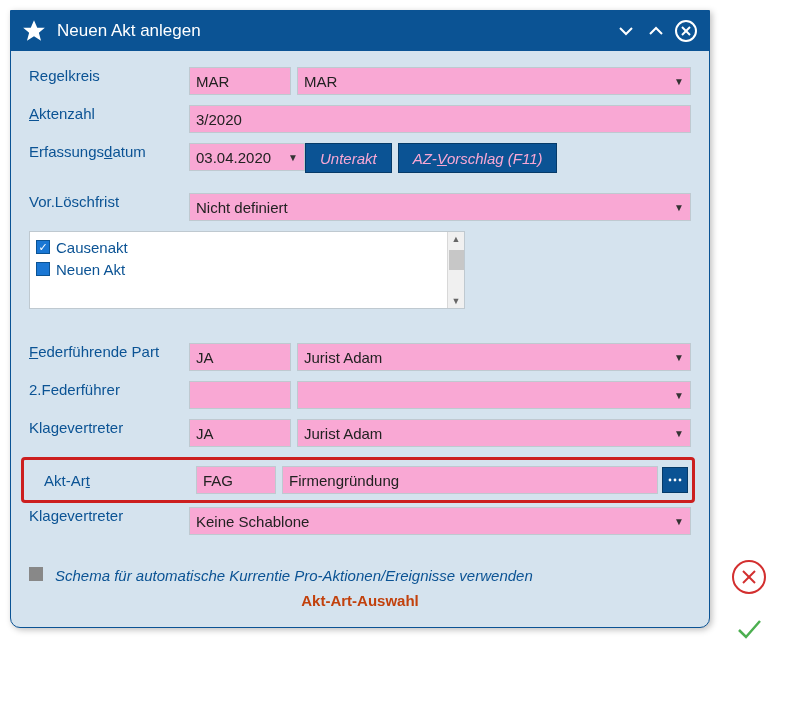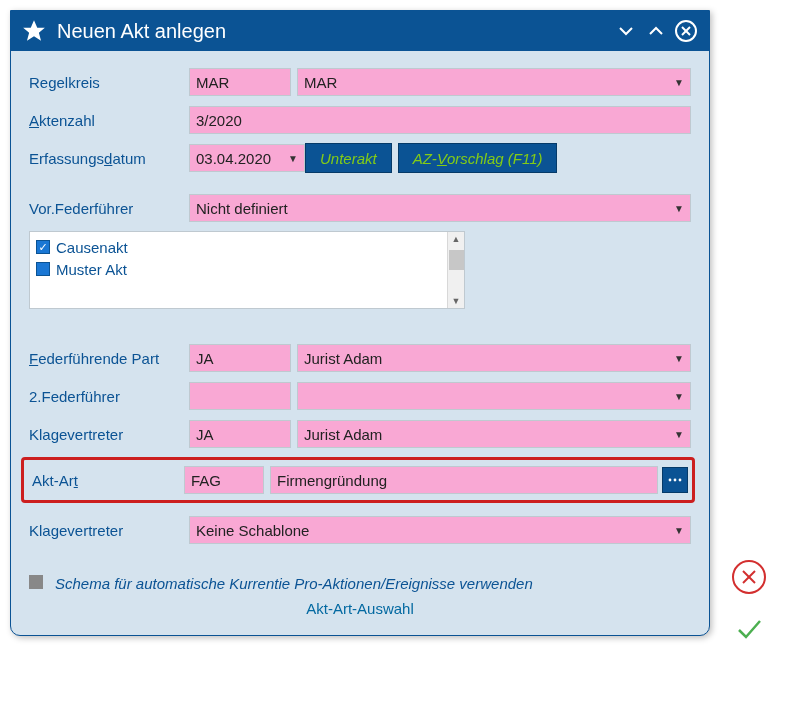--- a/index.html
+++ b/index.html
@@ -26,37 +26,37 @@
     display: flex;
     align-items: center;
     padding: 4px 10px;
     height: 40px;
   }
   .titlebar .star-icon {
     width: 26px; height: 26px;
     margin-right: 10px;
   }
   .titlebar .title {
-    font-size: 20px;
+    font-size: 17px;
     font-weight: 500;
     flex: 1;
   }
   .titlebar .winbtn {
     width: 26px; height: 26px;
     display: flex; align-items: center; justify-content: center;
     margin-left: 4px;
     cursor: pointer;
   }
   .body {
     padding: 16px 18px 8px 18px;
     position: relative;
   }
   .row {
     display: flex;
-    align-items: center;
+    align-items: flex-start;
     margin-bottom: 8px;
     min-height: 30px;
   }
   .label {
     width: 160px;
     color: #0b5394;
     font-size: 15px;
   }
   .label .u { text-decoration: underline; }
   .field, .combo, .short, .date {
@@ -76,21 +76,21 @@
     position: absolute;
     right: 3px; top: 50%; transform: translateY(-50%);
     width: 16px; height: 16px;
     display: flex; align-items: center; justify-content: center;
     color: #333;
     font-size: 10px;
   }
   .date { width: 116px; }
   .btn {
     background: #0b5394;
-    color: #84cc16;
+    color: #f9a8d4;
     border: 1px solid #063a68;
     height: 30px;
     padding: 0 14px;
     font-style: italic;
     font-size: 15px;
     display: flex; align-items: center; justify-content: center;
     margin-right: 6px;
     cursor: pointer;
   }
   .btn .u { text-decoration: underline; }
@@ -124,24 +124,24 @@
     background: #f0f0f0;
     border-left: 1px solid #d8d8d8;
     display: flex; flex-direction: column; justify-content: space-between;
     align-items: center;
   }
   .listbox .scroll .arr { font-size: 9px; color: #666; padding: 2px 0;}
   .listbox .scroll .thumb { width: 15px; height: 20px; background: #c7c7c7; margin-top: auto; margin-bottom: auto; position: absolute; top: 18px;}
   .highlight-row {
     border: 3px solid #cc1f1f;
     border-radius: 4px;
-    padding: 6px 4px 6px 8px;
+    padding: 6px 4px 6px 20px;
     margin-left: -8px;
     margin-right: -4px;
-    margin-bottom: 12px;
+    margin-bottom: 4px;
     display: flex;
     align-items: center;
   }
   .ell-btn {
     width: 26px; height: 26px;
     background: #0b5394;
     border: 1px solid #063a68;
     display: flex; align-items: center; justify-content: center;
     color: #fff;
     font-weight: bold;
@@ -152,22 +152,22 @@
   .schema-row {
     display: flex; 
     color: #0b5394;
     font-style: italic;
     font-size: 15px;
     margin-top: 30px;
   }
   .schema-row .chk.gray { background: #888; border-color: #888;}
   .footer-link {
     text-align: center;
-    color: #0369a1;
-    font-weight: normal;
+    color: #c2410c;
+    font-weight: bold;
     font-size: 15px;
     padding: 8px 0 10px 0;
     cursor: pointer;
   }
   .side-actions {
     position: absolute;
     right: 20px;
     top: 560px;
     display: flex;
     flex-direction: column;
@@ -246,36 +246,36 @@
       <div class="btn">
           <span>AZ-</span>
           <span class="u">V</span>
           <span>orschlag (F11)</span>
         </div>
     </div>
 
     <div style="height:12px"></div>
 
     <div class="row">
-      <div class="label">Vor.Federführer</div>
+      <div class="label">Vor.Löschfrist</div>
       <div class="combo">
         <span>Nicht definiert</span>
         <span class="caret">▼</span>
       </div>
     </div>
 
     <div class="row" style="margin-left:0">
       <div class="listbox">
         <div class="item">
           <span class="chk checked">✓</span>
           <span>Causenakt</span>
         </div>
         <div class="item">
           <span class="chk filled"></span>
-          <span>Muster Akt</span>
+          <span>Neuen Akt</span>
         </div>
         <div class="scroll">
           <span class="arr">▲</span>
           <span class="thumb"></span>
           <span class="arr">▼</span>
         </div>
       </div>
     </div>
 
     <div class="spacer-lg"></div>

